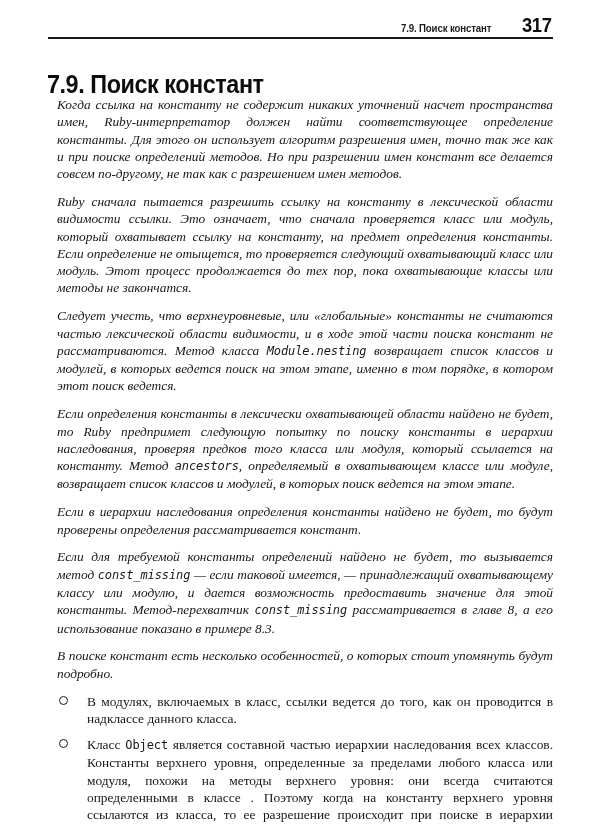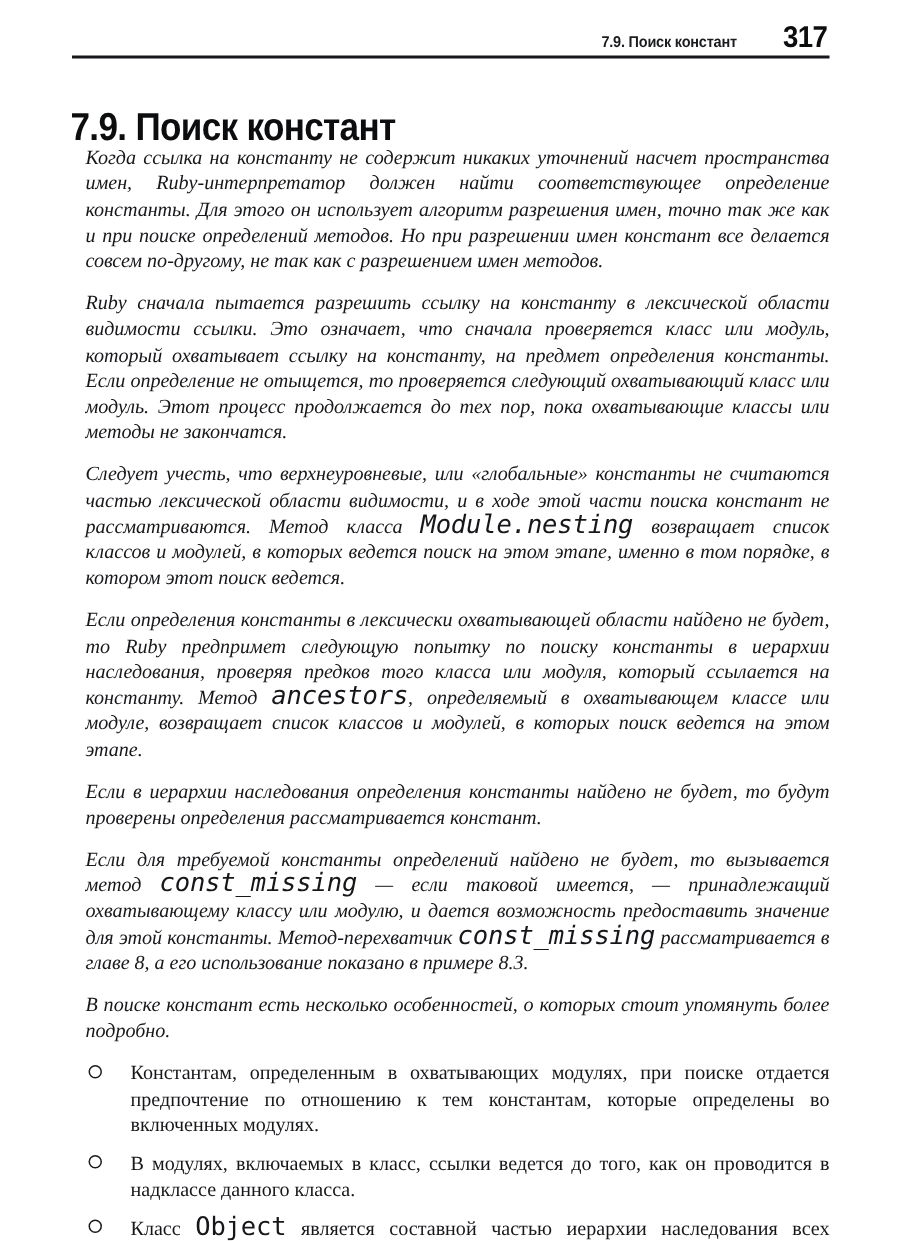--- a/index.html
+++ b/index.html
@@ -136,21 +136,21 @@
     top: 3.4px;
     width: 9px;
     height: 9px;
     border: 1.35px solid #1a1b1e;
     border-radius: 50%;
     box-sizing: border-box;
   }
 
   code, .code {
     font-family: "DejaVu Sans Mono", "Liberation Mono", monospace;
-    font-size: 17px;
+    font-size: 12px;
     letter-spacing: -0.1px;
     color: #16171a;
   }
 </style>
 </head>
 <body>
 
 <div class="page">
 
   <div class="running-head">
@@ -163,22 +163,21 @@
   <h1 class="section-heading">7.9. Поиск констант</h1>
 
   <div class="column">
     <div id="paragraph-container">
         <p class="body-par">Когда ссылка на константу не содержит никаких уточнений насчет пространства имен, Ruby-интерпретатор должен найти соответствующее определение константы. Для этого он использует алгоритм разрешения имен, точно так же как и при поиске определений методов. Но при разрешении имен констант все делается совсем по-другому, не так как с разрешением имен методов.</p>
         <p class="body-par">Ruby сначала пытается разрешить ссылку на константу в лексической области видимости ссылки. Это означает, что сначала проверяется класс или модуль, который охватывает ссылку на константу, на предмет определения константы. Если определение не отыщется, то проверяется следующий охватывающий класс или модуль. Этот процесс продолжается до тех пор, пока охватывающие классы или методы не закончатся.</p>
         <p class="body-par">Следует учесть, что верхнеуровневые, или «глобальные» константы не считаются частью лексической области видимости, и в ходе этой части поиска констант не рассматриваются. Метод класса <code class="code">Module.nesting</code> возвращает список классов и модулей, в которых ведется поиск на этом этапе, именно в том порядке, в котором этот поиск ведется.</p>
         <p class="body-par">Если определения константы в лексически охватывающей области найдено не будет, то Ruby предпримет следующую попытку по поиску константы в иерархии наследования, проверяя предков того класса или модуля, который ссылается на константу. Метод <code class="code">ancestors</code>, определяемый в охватывающем классе или модуле, возвращает список классов и модулей, в которых поиск ведется на этом этапе.</p>
         <p class="body-par">Если в иерархии наследования определения константы найдено не будет, то будут проверены определения рассматривается констант.</p>
         <p class="body-par">Если для требуемой константы определений найдено не будет, то вызывается метод <code class="code">const_missing</code> — если таковой имеется, — принадлежащий охватывающему классу или модулю, и дается возможность предоставить значение для этой константы. Метод-перехватчик <code class="code">const_missing</code> рассматривается в главе 8, а его использование показано в примере 8.3.</p>
-        <p class="body-par">В поиске констант есть несколько особенностей, о которых стоит упомянуть более подробно.</p>
+        <p class="body-par">В поиске констант есть несколько особенностей, о которых стоит упомянуть будут подробно.</p>
       </div>
     <ul class="bullet-list" id="bullet-list">
-        <li class="bullet-item"><span class="bullet-marker"></span><span>Константам, определенным в охватывающих модулях, при поиске отдается предпочтение по отношению к тем константам, которые определены во включенных модулях.</span></li>
         <li class="bullet-item"><span class="bullet-marker"></span><span>В модулях, включаемых в класс, ссылки ведется до того, как он проводится в надклассе данного класса.</span></li>
         <li class="bullet-item"><span class="bullet-marker"></span><span>Класс <code class="code">Object</code> является составной частью иерархии наследования всех классов. Константы верхнего уровня, определенные за пределами любого класса или модуля, похожи на методы верхнего уровня: они всегда считаются определенными в классе . Поэтому когда на константу верхнего уровня ссылаются из класса, то ее разрешение происходит при поиске в иерархии наследования. Но когда на константу ссылаются из определения модуля, то после поиска в предках этого модуля нужно провести явную проверку в классе .</span></li>
       </ul>
   </div>
 
 </div>
 
 </body></html>

